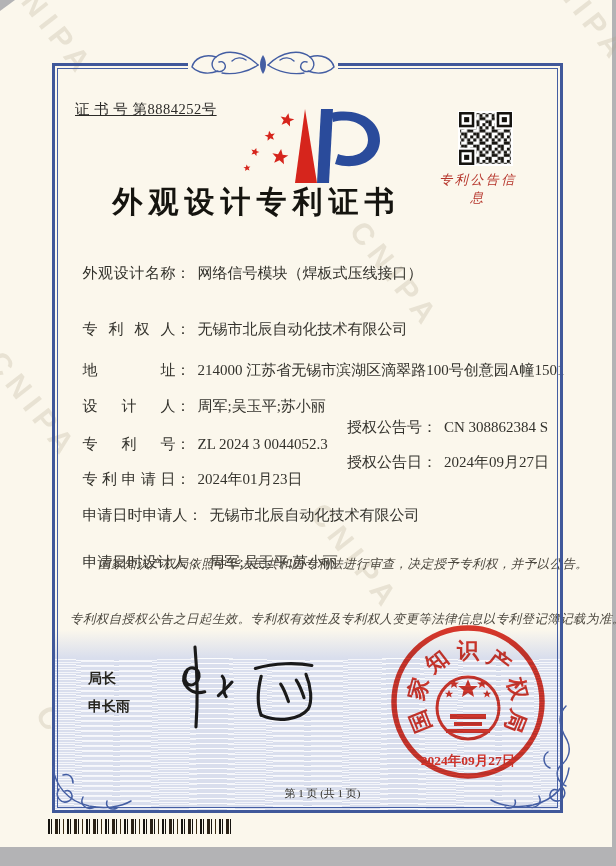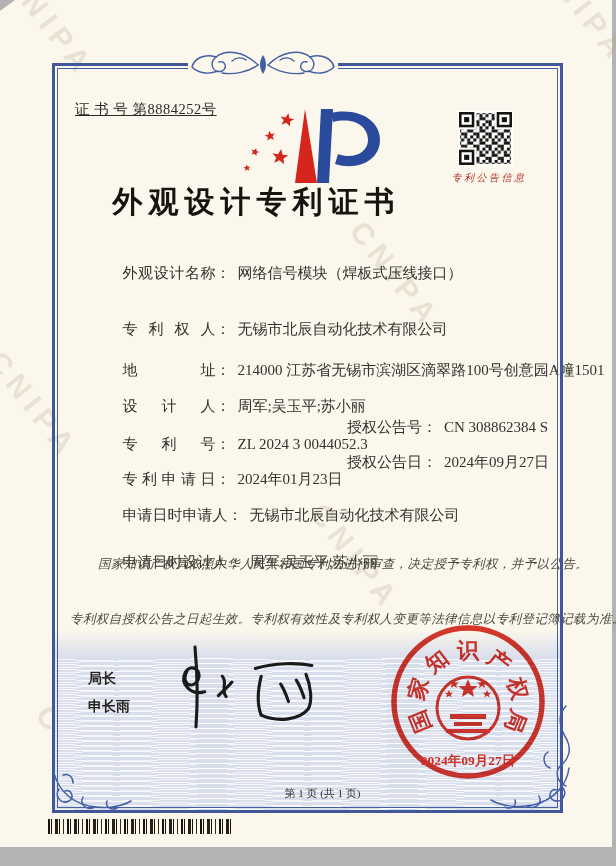--- a/index.html
+++ b/index.html
@@ -22,25 +22,25 @@
       repeating-linear-gradient(1.5deg,rgba(255,255,255,.8) 0 1px,rgba(255,255,255,0) 1px 5px),
       repeating-linear-gradient(-1.5deg,rgba(255,255,255,.7) 0 1px,rgba(255,255,255,0) 1px 5px),
       #d9deed;}
   .band-fade{left:55px;top:630px;width:505px;height:28px;z-index:1;
       background:linear-gradient(to bottom,rgba(217,222,237,0),#d9deed);}
   
   .certno{left:75px;top:100px;font-size:14.5px;color:#2c2b28;letter-spacing:.5px;z-index:2;white-space:pre;text-decoration:underline;}
   .title{left:52px;top:182px;width:409px;text-align:center;font-size:30px;font-weight:bold;
          color:#15140f;letter-spacing:6px;z-index:2;}
   .qr{left:458px;top:111px;z-index:2;}
-  .qrlabel{left:447px;top:171px;width:84px;text-align:center;font-size:10px;letter-spacing:2.5px;
+  .qrlabel{left:436px;top:171px;width:84px;text-align:center;font-size:13px;letter-spacing:2.5px;
            color:#b5342a;font-style:italic;z-index:2;}
   
   .row{left:75px;width:470px;font-size:15px;color:#33322c;z-index:2;white-space:pre;}
-  .flabel{display:inline-block;width:93px;text-align:justify;text-align-last:justify;margin-left:40px;}
+  .flabel{display:inline-block;width:93px;text-align:justify;text-align-last:justify;}
   .flabel.wide{width:auto;min-width:105px;}
   .colon{display:inline-block;}
   .fvalue{margin-left:7px;}
   .rcol{position:absolute;left:272px;top:0;white-space:pre;}
   
   .legal{font-size:12.5px;font-style:italic;color:#4b473e;letter-spacing:.4px;z-index:2;white-space:pre;}
   
   .sig-label{left:88px;font-size:14px;font-weight:600;color:#26251f;z-index:2;
              font-family:"Liberation Sans","DejaVu Sans",sans-serif;}
   .signature{left:158px;top:640px;z-index:2;}

